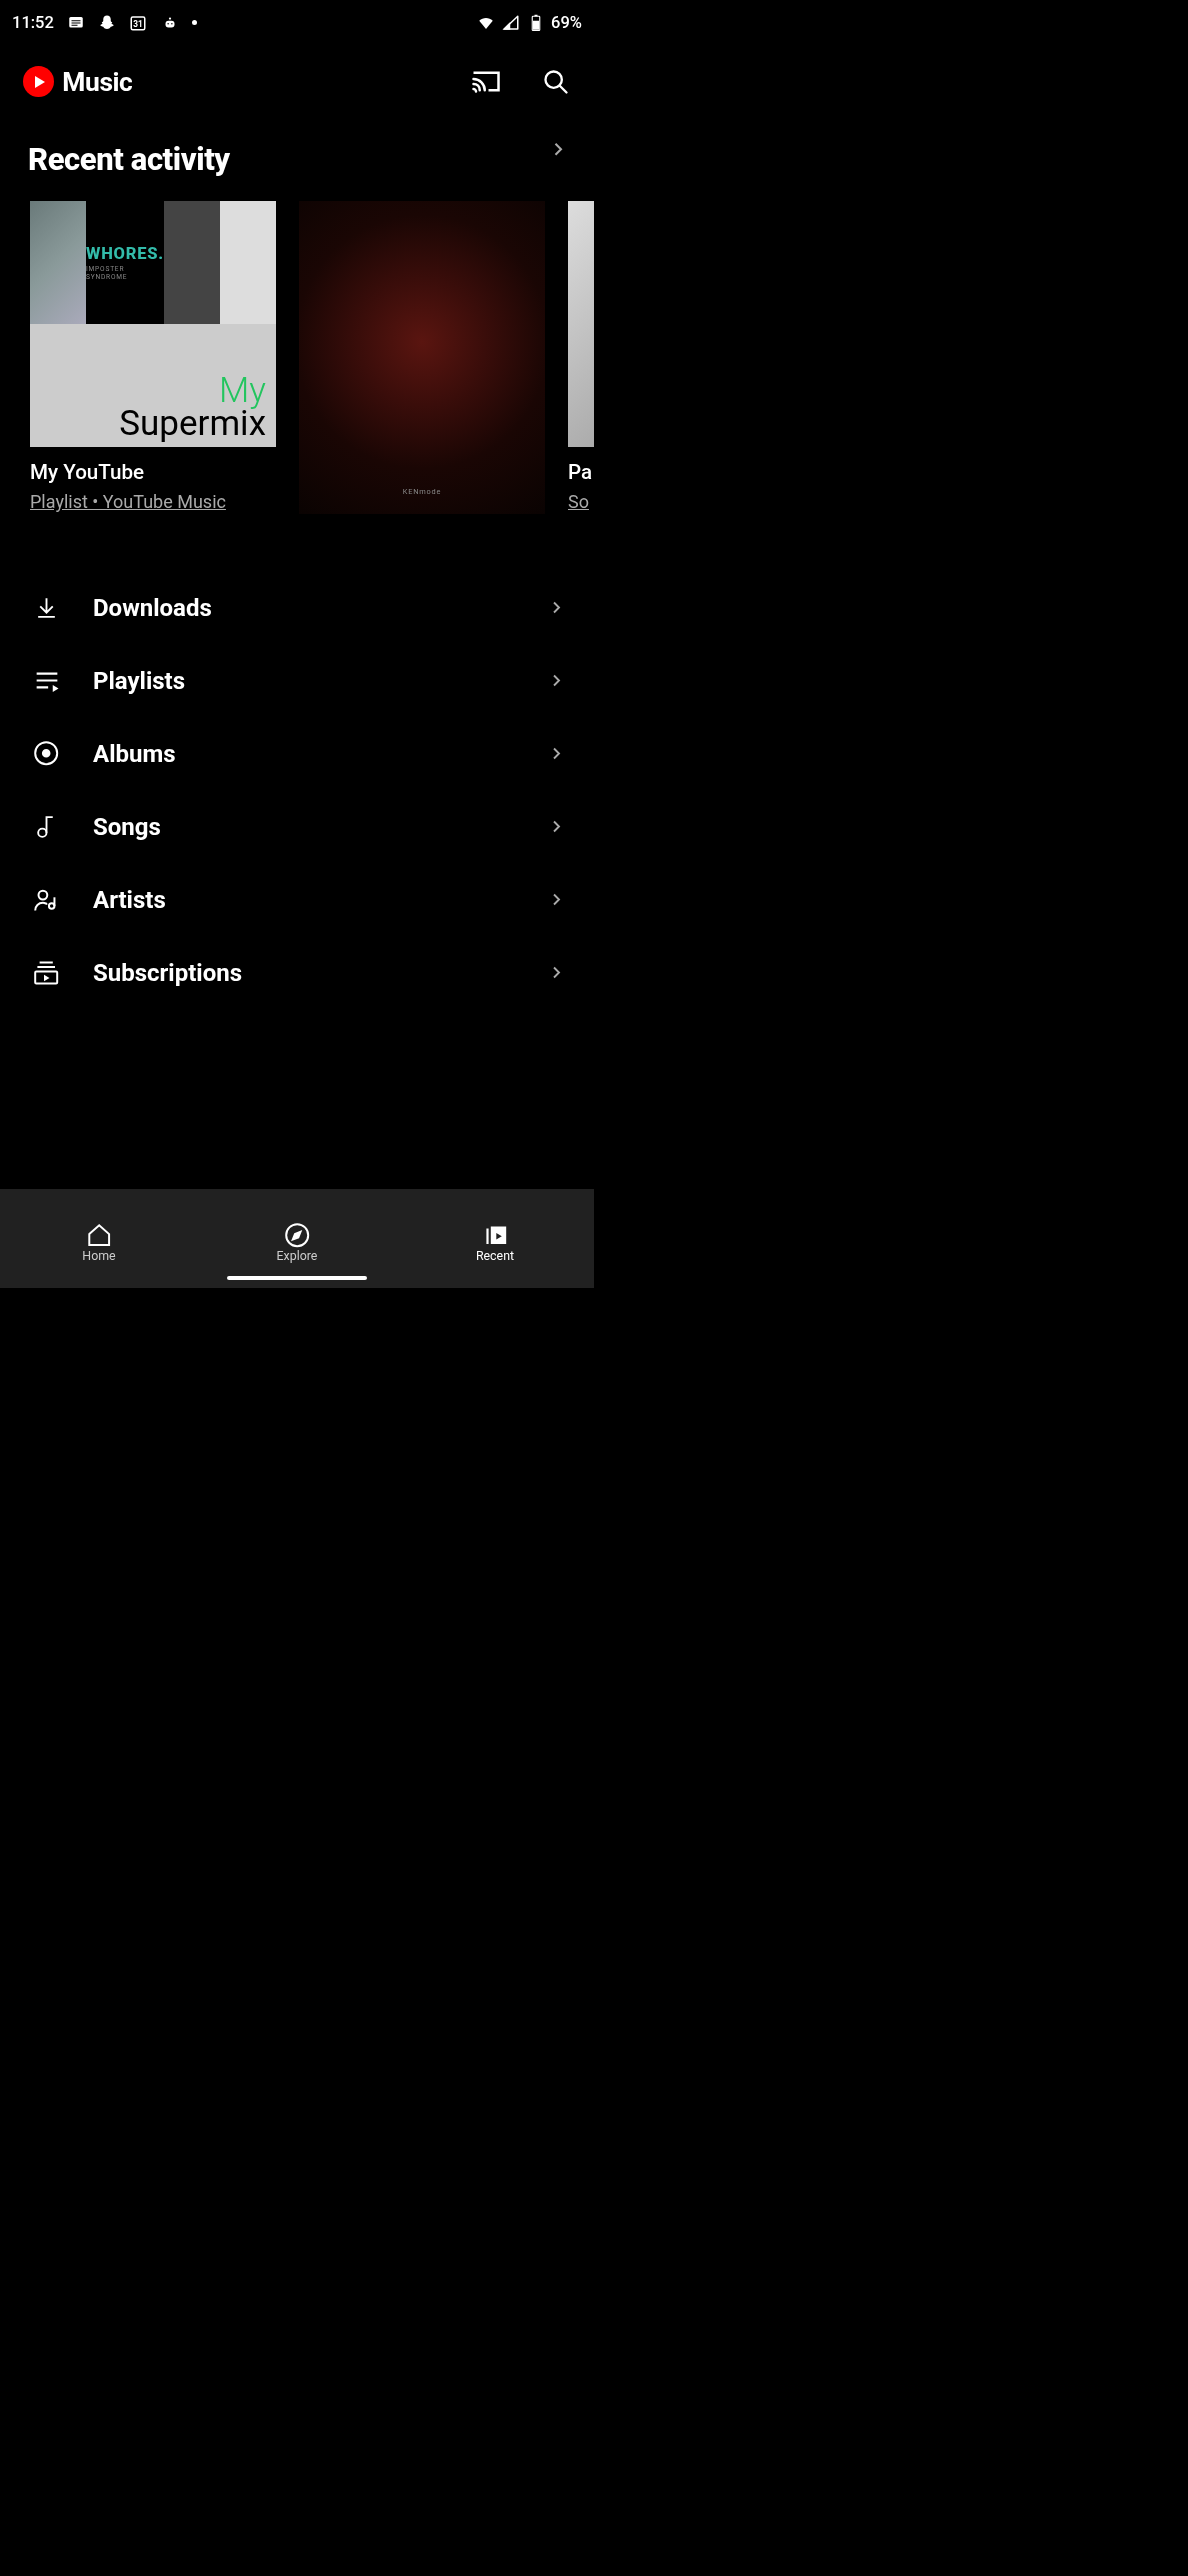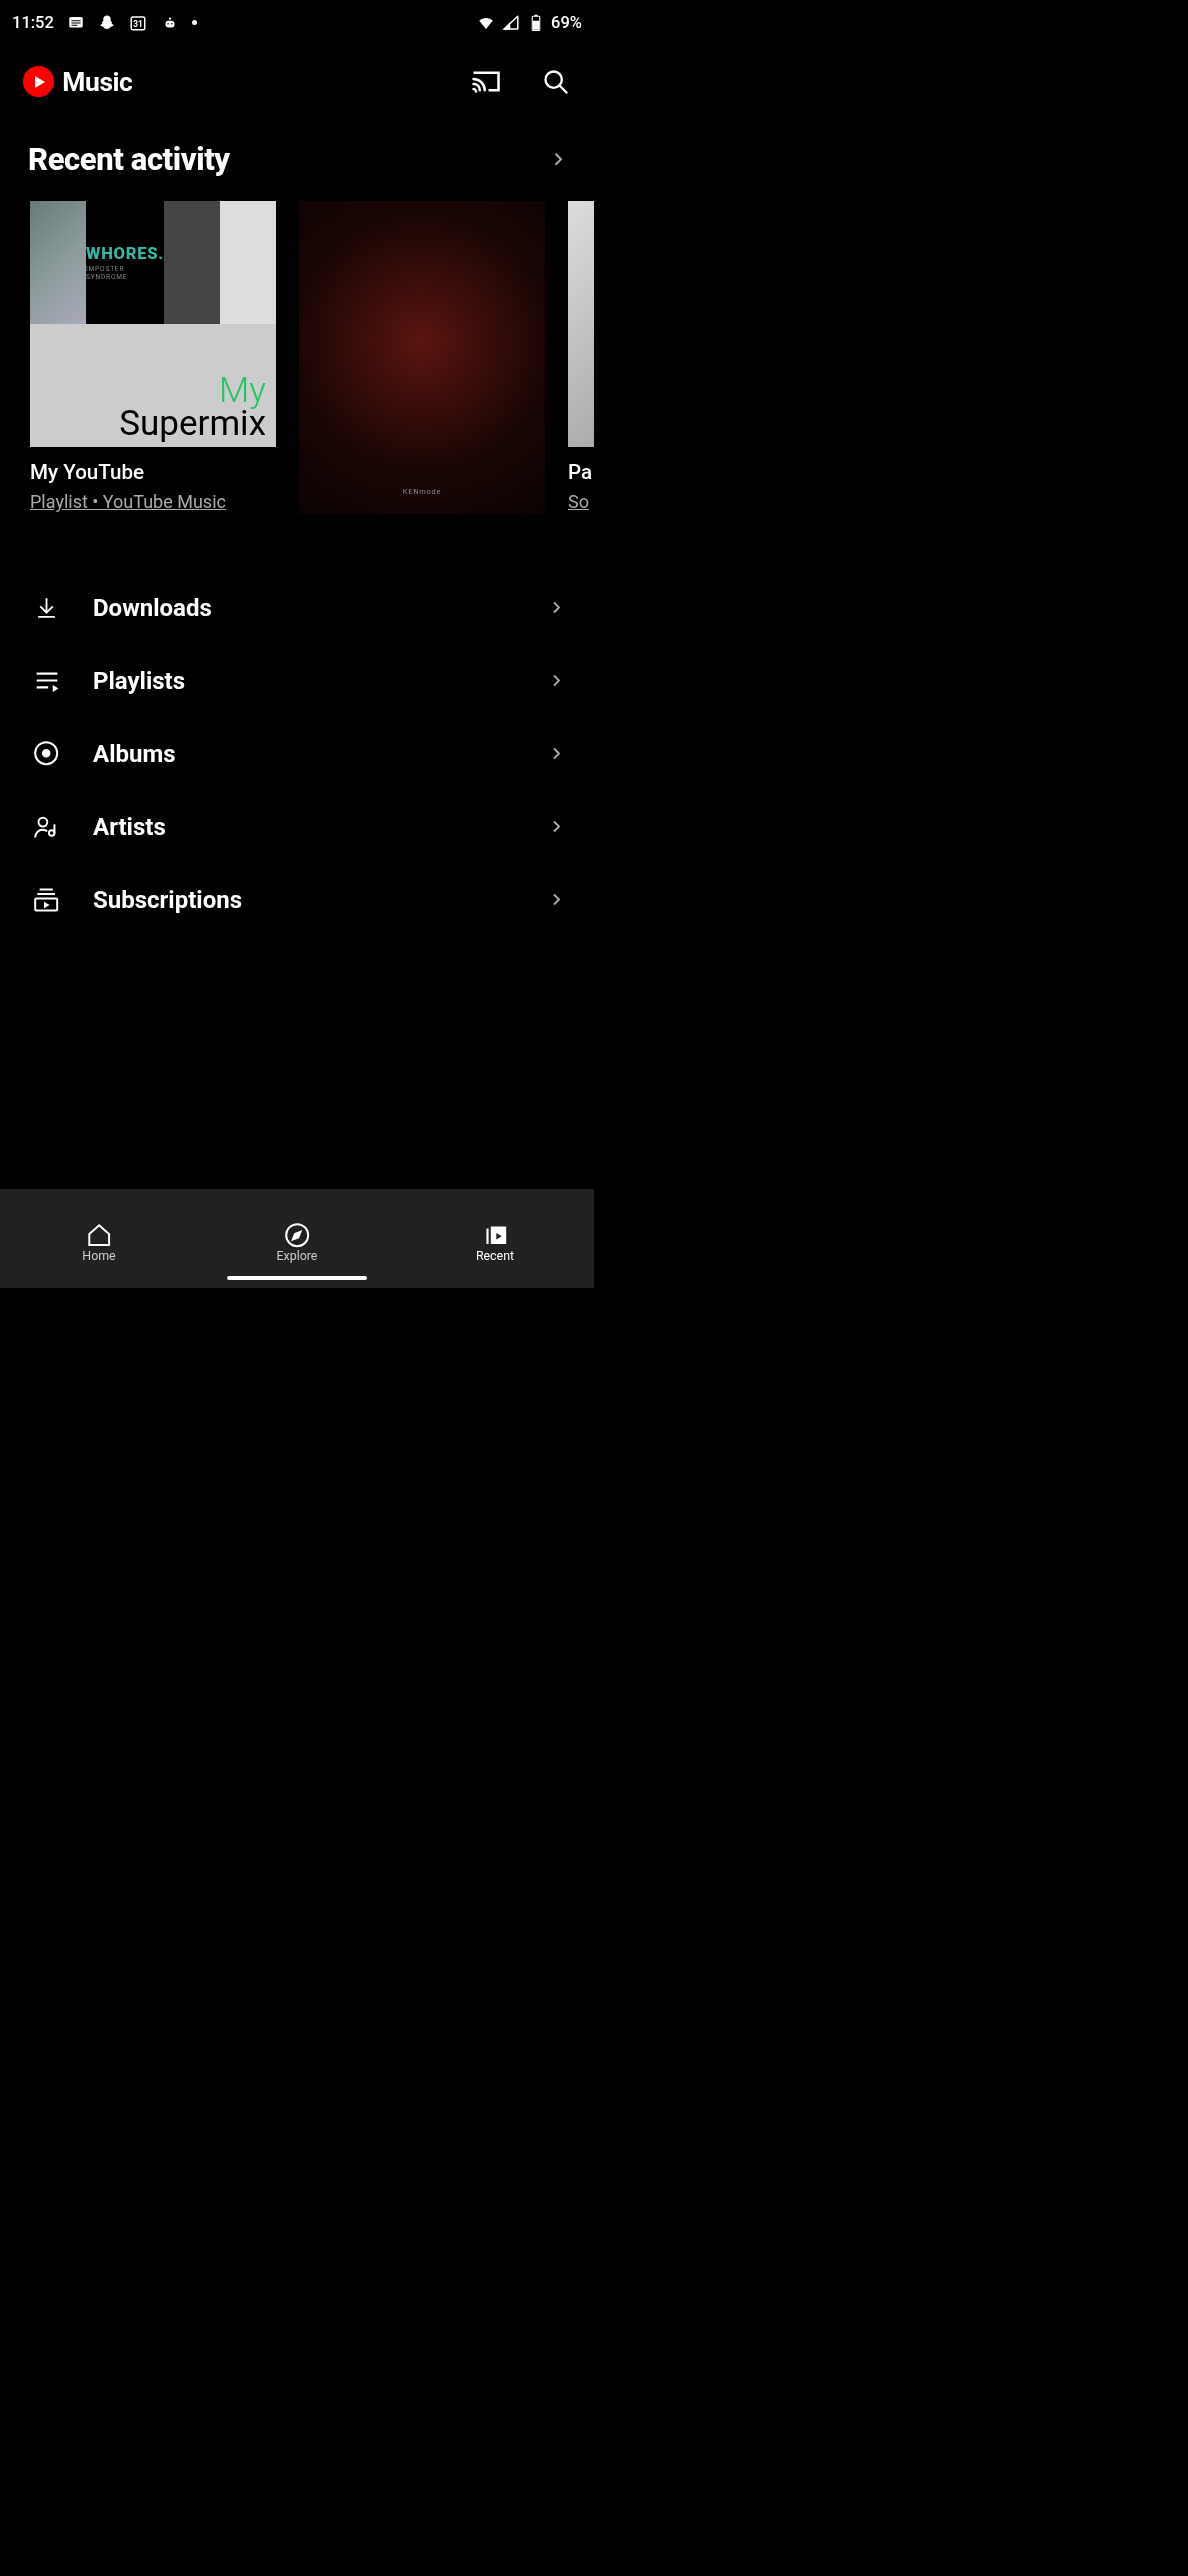--- a/index.html
+++ b/index.html
@@ -40,21 +40,20 @@
   .logo-circle { width: 31px; height: 31px; background: #ff0000; border-radius: 50%; display: flex; align-items: center; justify-content: center; }
   .logo-play { width: 0; height: 0; border-left: 10px solid #fff; border-top: 6.6px solid transparent; border-bottom: 6.6px solid transparent; margin-left: 2.5px; }
   .logo-text { font-size: 26.4px; font-weight: 700; letter-spacing: -0.4px; }
   .header-icons { display: flex; gap: 40px; }
   .header-icon { width: 30px; height: 30px; display: flex; align-items: center; justify-content: center; }
   
   
   .section {
     padding: 23px 28px 16.5px;
     display: flex;
-    align-items: center;
     justify-content: space-between;
   }
   .section-title { font-size: 31px; font-weight: 800; letter-spacing: -0.4px; }
   
   
   .carousel {
     display: flex;
     gap: 23px;
     padding: 6.6px 0 6.6px 30px;
     overflow: hidden;
@@ -284,20 +283,32 @@
           <circle cx="12" cy="12" r="3" fill="#fff"></circle>
         </svg>
       </div>
     <div class="row-label">Albums</div>
     <svg class="chevron" width="15" height="15" viewBox="0 0 24 24" fill="none" stroke="#aaa" stroke-width="3">
         <path d="M8 4l8 8-8 8"></path>
       </svg>
   </div>
   <div class="row">
     <div class="row-icon">
+        <svg width="25" height="25" viewBox="0 0 24 24" fill="none" stroke="#fff" stroke-width="1.8">
+          <circle cx="8" cy="18" r="4"></circle>
+          <path d="M12 18V3h6"></path>
+        </svg>
+      </div>
+    <div class="row-label">Songs</div>
+    <svg class="chevron" width="15" height="15" viewBox="0 0 24 24" fill="none" stroke="#aaa" stroke-width="3">
+        <path d="M8 4l8 8-8 8"></path>
+      </svg>
+  </div>
+  <div class="row">
+    <div class="row-icon">
         <svg width="26.4" height="25" viewBox="0 0 24 22" fill="none" stroke="#fff" stroke-width="1.8">
           <circle cx="9" cy="7" r="4"></circle>
           <path d="M2 21c0-4 3-7 7-7 2 0 3 1 4 1"></path>
           <circle cx="17" cy="17" r="2.5"></circle>
           <path d="M19.5 17V9"></path>
         </svg>
       </div>
     <div class="row-label">Artists</div>
     <svg class="chevron" width="15" height="15" viewBox="0 0 24 24" fill="none" stroke="#aaa" stroke-width="3">
         <path d="M8 4l8 8-8 8"></path>

